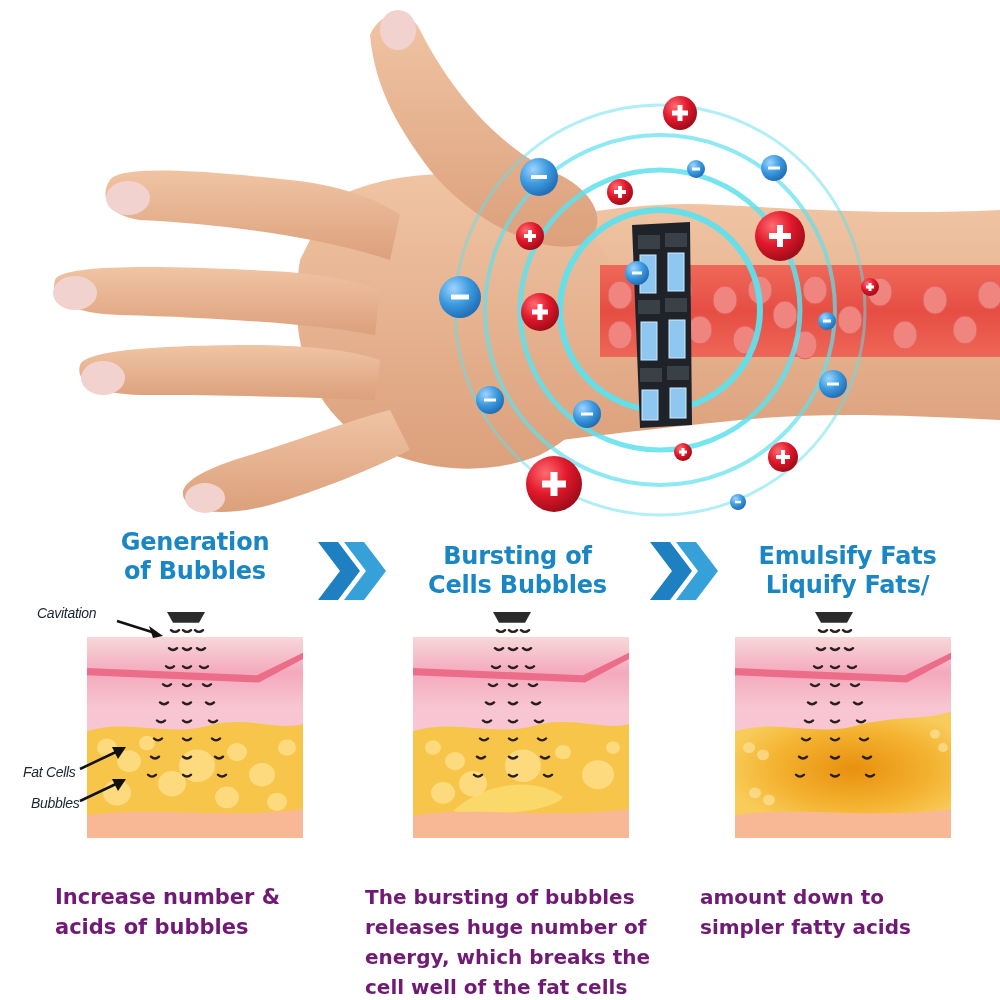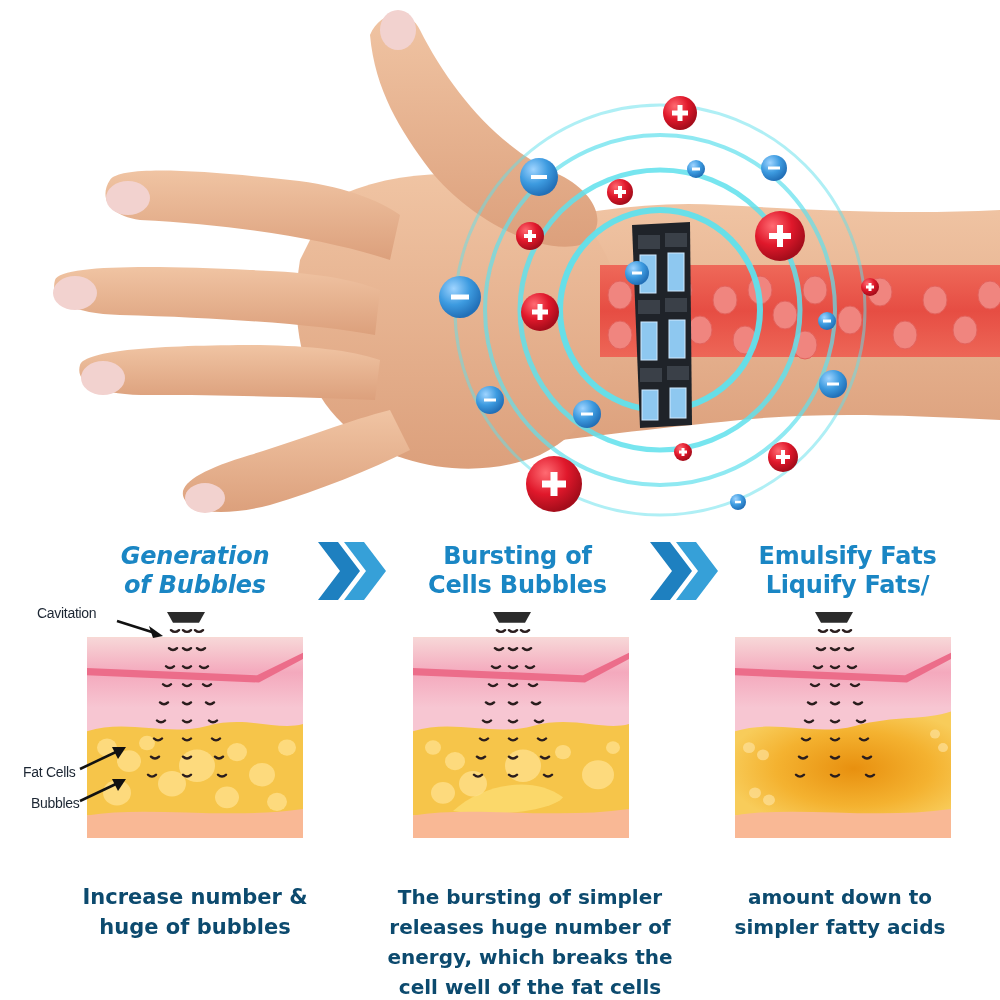--- a/index.html
+++ b/index.html
@@ -14,28 +14,28 @@
     font-weight: bold; font-size: 24px; line-height: 29px; letter-spacing: -0.2px;
   }
   .step-title span { display: block; }
 
   .chevron { position: absolute; width: 70px; height: 58px; }
 
   .panel { position: absolute; width: 216px; height: 226px; }
   .panel svg { width: 100%; height: 100%; display: block; }
 
   .caption {
-    position: absolute; text-align: center; color: #0c4a6e;
+    position: absolute; color: #701a75;
     font-weight: bold; font-size: 21px; line-height: 30px;
   }
   .caption span { display: block; white-space: nowrap; }
 
   .label {
     position: absolute; font-family: "Liberation Sans", sans-serif;
-    font-size: 14px; color: #1c2633; letter-spacing: -0.3px;
+    font-size: 14px; color: #1c2633; letter-spacing: -0.3px; font-style: italic;
   }
   .arrow { position: absolute; }
 </style>
 </head>
 <body>
 
 <div id="hero">
   <svg viewBox="0 0 1000 530" xmlns="http://www.w3.org/2000/svg">
     <defs>
       <radialGradient id="gPos" cx="35%" cy="30%" r="70%">
@@ -203,21 +203,21 @@
           <path d="M-6 0H6" stroke="#fff" stroke-width="3"></path>
         </g>
       <g transform="translate(738,502)">
           <circle r="8" fill="url(#gNeg)"></circle>
           <path d="M-3 0H3" stroke="#fff" stroke-width="2.5"></path>
         </g>
     </g>
   </svg>
 </div>
 
-<div class="step-title" style="left:95px; top:542px; width:200px;font-style:italic;">
+<div class="step-title" style="left:95px; top:528px; width:200px;">
   <span>Generation</span>
   <span>of Bubbles</span>
 </div>
 <div class="step-title" style="left:405px; top:542px; width:225px;">
   <span>Bursting of</span>
   <span>Cells Bubbles</span>
 </div>
 <div class="step-title" style="left:735px; top:542px; width:225px;">
   <span>Emulsify Fats</span>
   <span>Liquify Fats/</span>
@@ -367,24 +367,24 @@
       <path d="M70 120q4 4 8 0M96 120q4 4 8 0M122 120q4 4 8 0"></path>
       <path d="M67 140q4 4 8 0M96 140q4 4 8 0M125 140q4 4 8 0"></path>
       <path d="M64 160q4 4 8 0M96 160q4 4 8 0M128 160q4 4 8 0"></path>
       <path d="M61 180q4 4 8 0M96 180q4 4 8 0M131 180q4 4 8 0"></path>
     </g>
   </svg>
 </div>
 
 <div class="caption" style="left:55px; top:882px; width:280px;">
   <span>Increase number &amp;</span>
-  <span>huge of bubbles</span>
+  <span>acids of bubbles</span>
 </div>
 <div class="caption" style="left:365px; top:882px; width:330px; font-size:20px;">
-  <span>The bursting of simpler</span>
+  <span>The bursting of bubbles</span>
   <span>releases huge number of</span>
   <span>energy, which breaks the</span>
   <span>cell well of the fat cells</span>
 </div>
 <div class="caption" style="left:700px; top:882px; width:280px; font-size:20px;">
   <span>amount down to</span>
   <span>simpler fatty acids</span>
 </div>
 
 </body></html>

